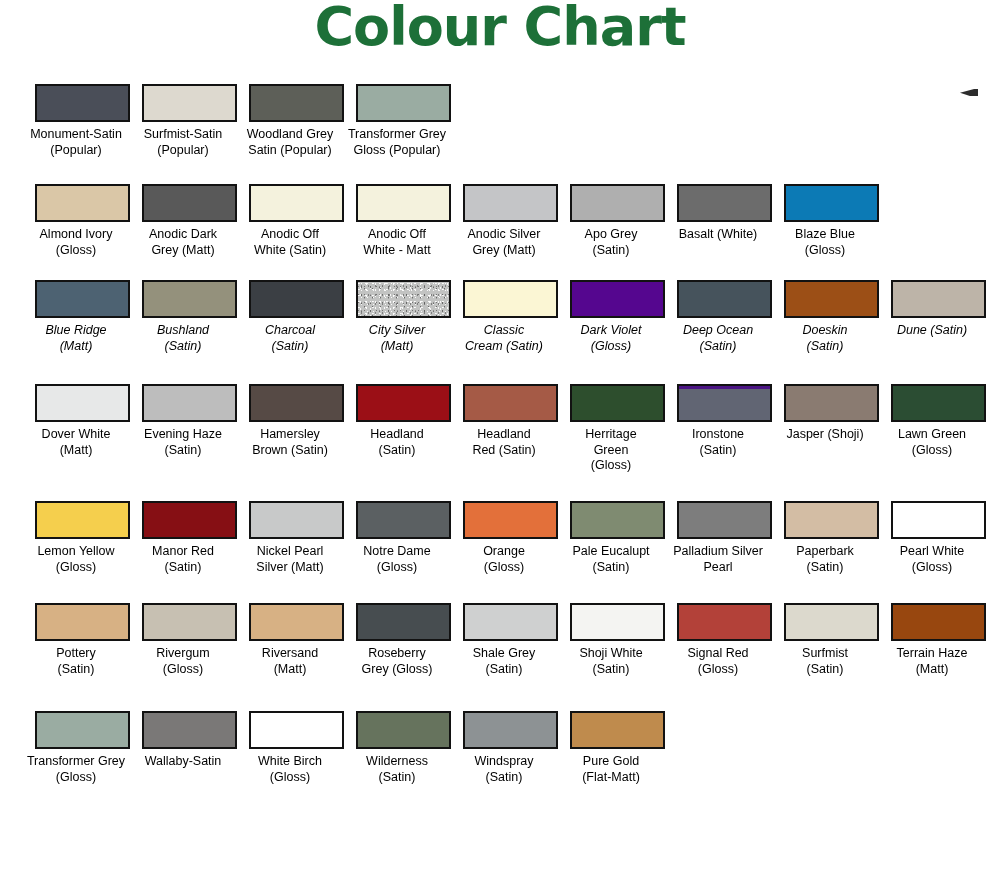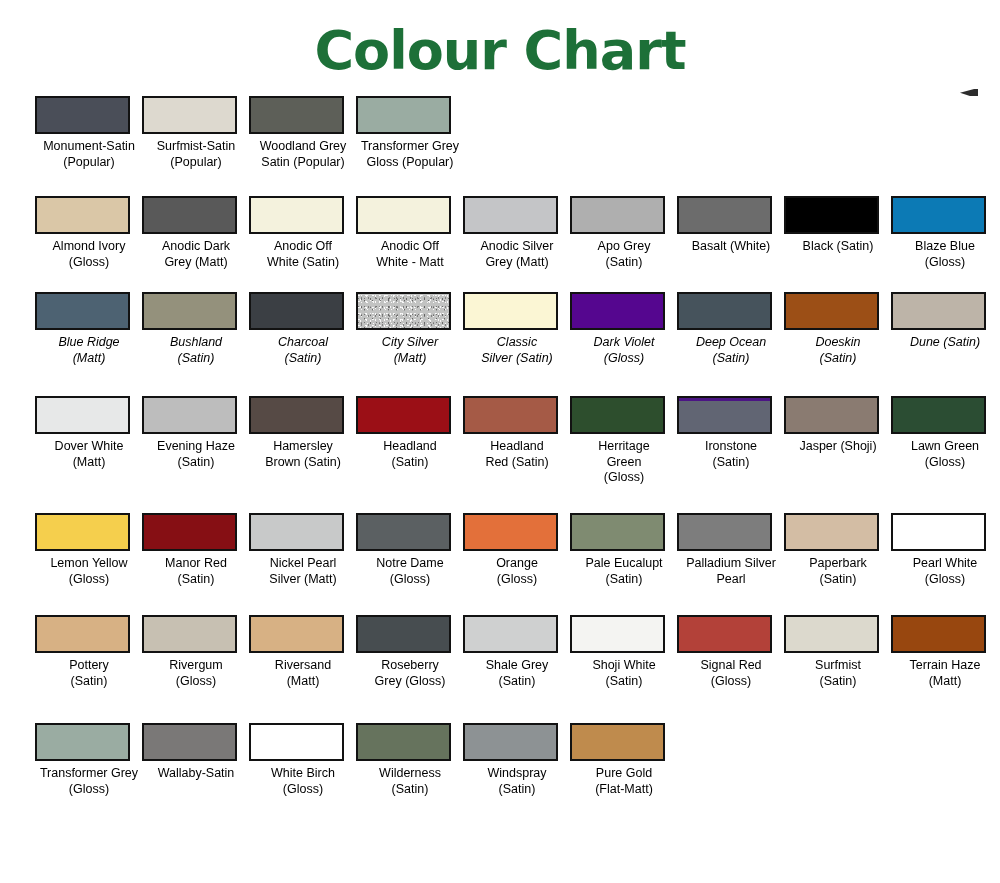--- a/index.html
+++ b/index.html
@@ -17,22 +17,22 @@
   }
 
   #page-title {
     text-align: center;
     color: #1d7038;
     font-family: "DejaVu Sans", sans-serif;
     font-weight: bold;
     font-size: 54px;
     letter-spacing: -1px;
     line-height: 1;
-    margin: 12px;
-    padding-top: 12px;
+    margin: 0;
+    padding-top: 0;
     height: 72px;
   }
 
   .corner-mark {
     position: absolute;
     top: 89px;
     right: 22px;
     width: 18px;
     height: 7px;
     background: #1a1a1a;
@@ -51,21 +51,21 @@
     padding-left: 35px;
     padding-right: 35px;
     column-gap: 12px;
   }
 
   .swatch-cell {
     width: 95px;
     flex: 0 0 95px;
     display: flex;
     flex-direction: column;
-    align-items: flex-start;
+    align-items: flex-end;
   }
 
   .swatch-chip {
     width: 95px;
     height: 38px;
     border: 2px solid #121212;
     position: relative;
   }
 
   .swatch-chip.speckle {
@@ -161,24 +161,20 @@
       <div class="swatch-cell">
         <div class="swatch-chip" style="background-color: rgb(175, 175, 175);"></div>
         <div class="swatch-label">Apo Grey
 (Satin)</div>
       </div>
       <div class="swatch-cell">
         <div class="swatch-chip" style="background-color: rgb(108, 108, 108);"></div>
         <div class="swatch-label">Basalt (White)</div>
       </div>
       <div class="swatch-cell">
-        <div class="swatch-chip" style="background-color: rgb(0, 0, 0);"></div>
-        <div class="swatch-label">Black (Satin)</div>
-      </div>
-      <div class="swatch-cell">
         <div class="swatch-chip" style="background-color: rgb(12, 122, 181);"></div>
         <div class="swatch-label">Blaze Blue
 (Gloss)</div>
       </div>
     </div>
     <div class="swatch-row" style="min-height: 104px; font-style: italic;">
       <div class="swatch-cell">
         <div class="swatch-chip" style="background-color: rgb(77, 98, 114);"></div>
         <div class="swatch-label">Blue Ridge
 (Matt)</div>
@@ -194,21 +190,21 @@
 (Satin)</div>
       </div>
       <div class="swatch-cell">
         <div class="swatch-chip speckle" style="background-color: rgb(194, 195, 194);"></div>
         <div class="swatch-label">City Silver
 (Matt)</div>
       </div>
       <div class="swatch-cell">
         <div class="swatch-chip" style="background-color: rgb(251, 246, 212);"></div>
         <div class="swatch-label">Classic
-Silver (Satin)</div>
+Cream (Satin)</div>
       </div>
       <div class="swatch-cell">
         <div class="swatch-chip" style="background-color: rgb(85, 6, 143);"></div>
         <div class="swatch-label">Dark Violet
 (Gloss)</div>
       </div>
       <div class="swatch-cell">
         <div class="swatch-chip" style="background-color: rgb(70, 83, 92);"></div>
         <div class="swatch-label">Deep Ocean
 (Satin)</div>

